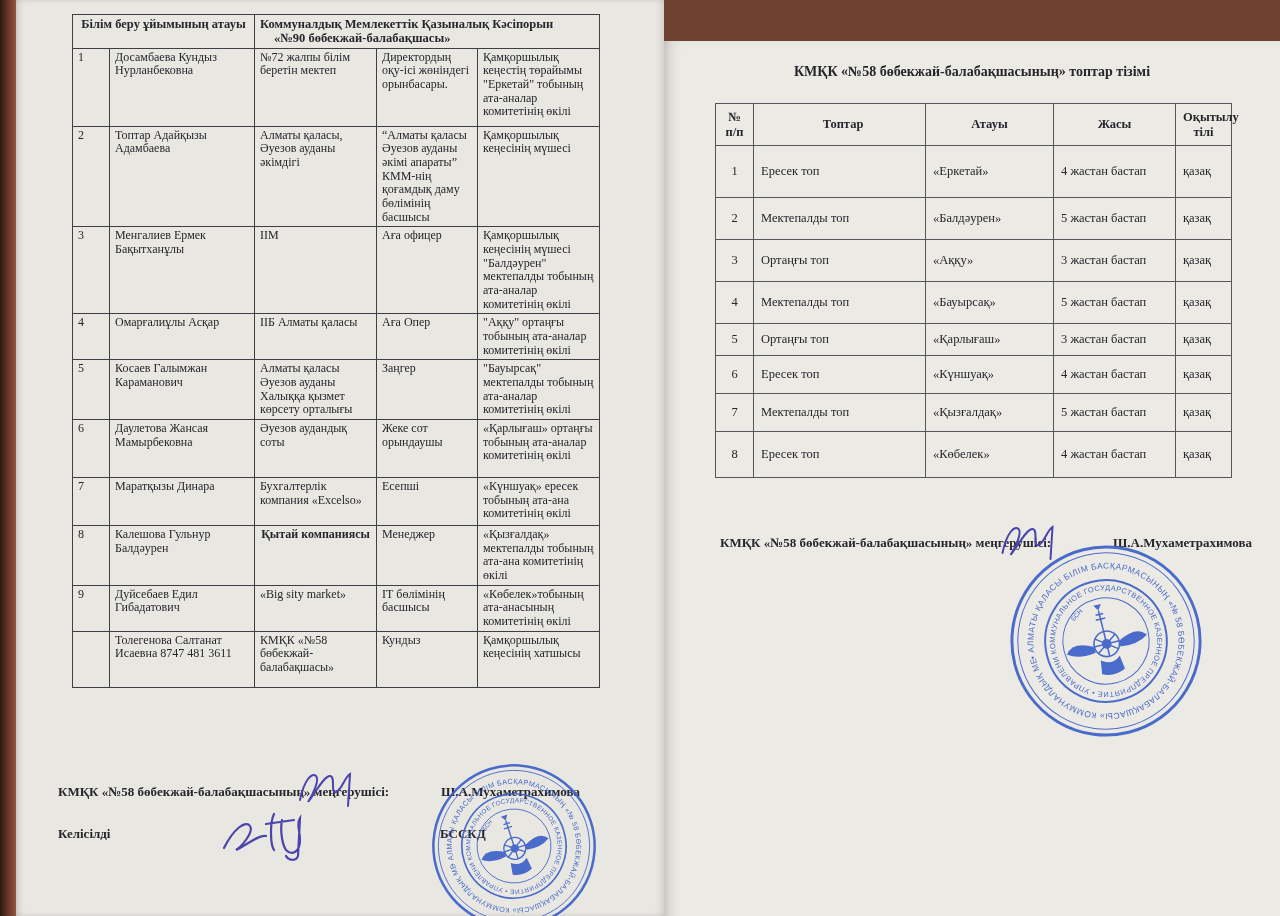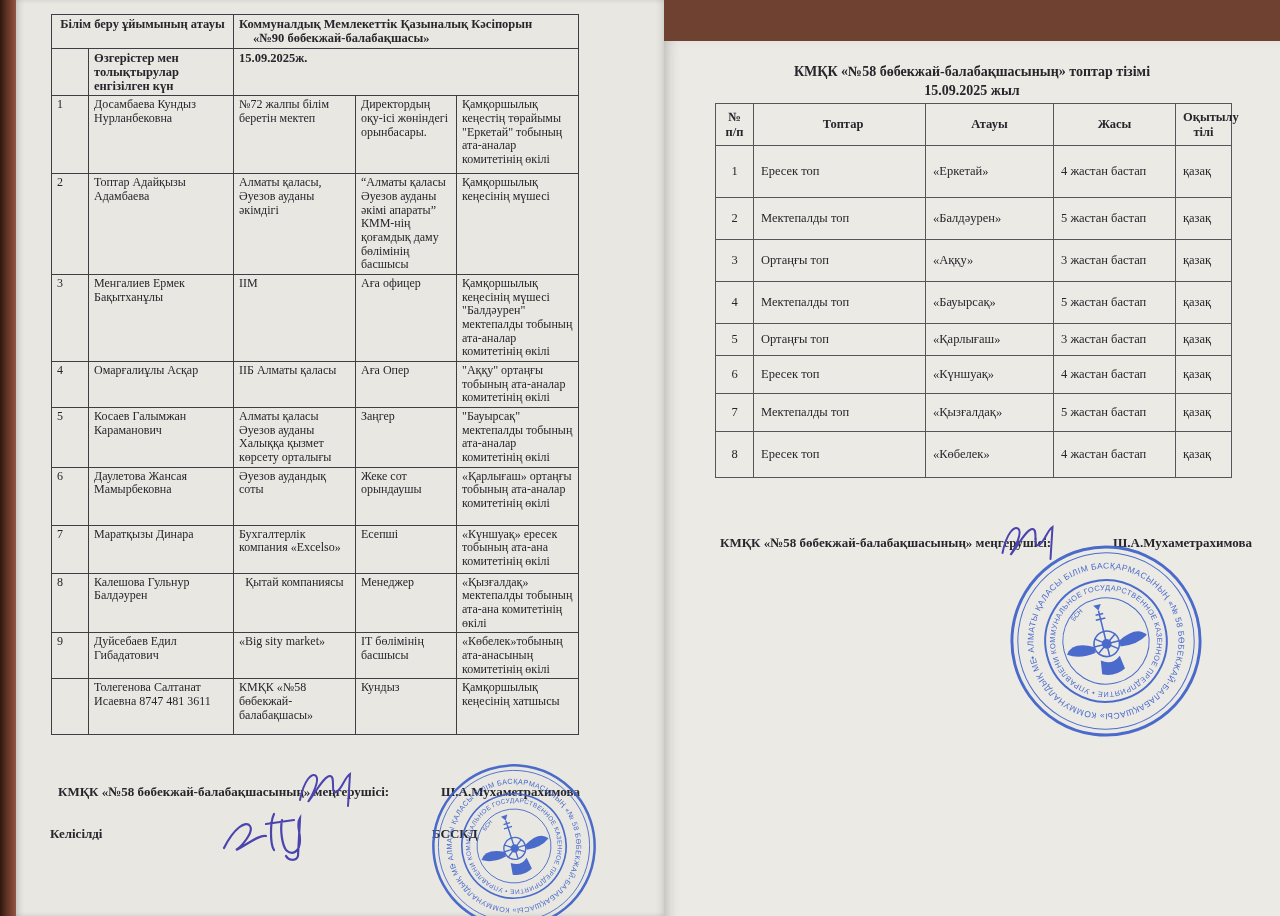--- a/index.html
+++ b/index.html
@@ -12,41 +12,41 @@
   .desk-edge{position:absolute;left:0;top:0;width:18px;height:916px;
     background:linear-gradient(90deg,#2a180d 0%,#5d3122 35%,#8a4d3b 80%,#9a6a58 100%);}
   .page{position:absolute;top:0;height:916px;}
   .page-left{left:16px;width:648px;background:#e8e7e2;
     box-shadow:inset -6px 0 10px -6px rgba(0,0,0,.18), inset 4px 0 8px -4px rgba(0,0,0,.28);}
   .page-right{left:664px;width:616px;background:#eceae5;
     box-shadow:inset 10px 0 16px -10px rgba(0,0,0,.3);margin-top:41px;}
 
   
   table{border-collapse:collapse;table-layout:fixed;}
-  .tbl-left{position:absolute;left:35px;top:14px;width:527px;padding-left:8px;}
+  .tbl-left{position:absolute;left:56px;top:14px;width:527px;padding-left:8px;}
   .tbl-left td{border:1px solid #3e3e44;padding:2px 5px;vertical-align:top;
     font-size:12px;line-height:1.14;}
   .tbl-left .hdr{font-weight:bold;font-size:12.5px;}
-  .c{text-align:center;}
+  .c{text-align:center;font-weight:bold;}
   .num-cell{text-align:left;padding-left:6px;}
 
   
   .rp-title{position:absolute;left:0;top:22px;width:100%;text-align:center;
     font-weight:bold;font-size:14px;line-height:1.35;}
   .tbl-right{position:absolute;left:51px;top:62px;width:510px;}
   .tbl-right td{border:1px solid #55555a;padding:3px 7px;vertical-align:middle;
     font-size:12.5px;line-height:1.2;}
   .tbl-right .hdr{font-weight:bold;text-align:center;font-size:12.5px;vertical-align:middle;}
   .tbl-right .numcol{text-align:center;}
 
   
   .foot-line{position:absolute;font-weight:bold;font-size:13px;white-space:nowrap;}
   .lf1{left:42px;top:784px;}
   .lf1 .name{margin-left:52px;}
-  .lf2{left:34px;top:826px;}
+  .lf2{left:42px;top:826px;}
   .lf2 .agreed-val{position:absolute;left:382px;top:0;}
   .rf1{left:56px;top:494px;}
   .rf1 .name{margin-left:62px;}
 
   
   .sig{position:absolute;pointer-events:none;}
   .stamp{position:absolute;opacity:.92;pointer-events:none;}
   .stamp-left-pos{left:414px;top:762px;width:168px;height:168px;transform:rotate(-18deg);}
   .stamp-right-pos{left:344px;top:502px;width:196px;height:196px;transform:rotate(-14deg);}
 </style>
@@ -99,25 +99,20 @@
         <col style="width:122px">
       </colgroup>
     <tbody>
         <tr style="height:33px">
       <td colspan="2" class="hdr c">Білім беру ұйымының атауы</td>
       <td colspan="3" class="hdr">
         <div>Коммуналдық Мемлекеттік Қазыналық Кәсіпорын</div>
         <div style="padding-left:14px">«№90 бөбекжай-балабақшасы»</div>
       </td>
     </tr>
-    <tr style="height:44px">
-      <td></td>
-      <td class="hdr">Өзгерістер мен толықтырулар енгізілген күн</td>
-      <td colspan="3" class="hdr">15.09.2025ж.</td>
-    </tr>
     <tr style="height:78px">
       <td class="num-cell">1</td>
       <td>Досамбаева  Кундыз Нурланбековна</td>
       <td>№72 жалпы білім беретін мектеп</td>
       <td>Директордың оқу-ісі жөніндегі орынбасары.</td>
       <td>Қамқоршылық кеңестің төрайымы "Еркетай" тобының ата-аналар комитетінің өкілі</td>
     </tr>
     <tr style="height:90px">
       <td class="num-cell">2</td>
       <td>Топтар Адайқызы Адамбаева</td>
@@ -200,21 +195,20 @@
   </svg>
 
   <svg class="stamp stamp-left-pos" viewBox="0 0 200 200">
       <use href="#stamp-def"></use>
     </svg>
 </div>
 
 <div class="page page-right">
   <div class="rp-title">
     <div>КМҚК «№58 бөбекжай-балабақшасының» топтар тізімі</div>
-    <div>15.09.2025 жыл</div>
   </div>
 
   <table class="tbl-right">
     <colgroup>
         <col style="width:38px">
         <col style="width:172px">
         <col style="width:128px">
         <col style="width:122px">
         <col style="width:56px">
       </colgroup>

